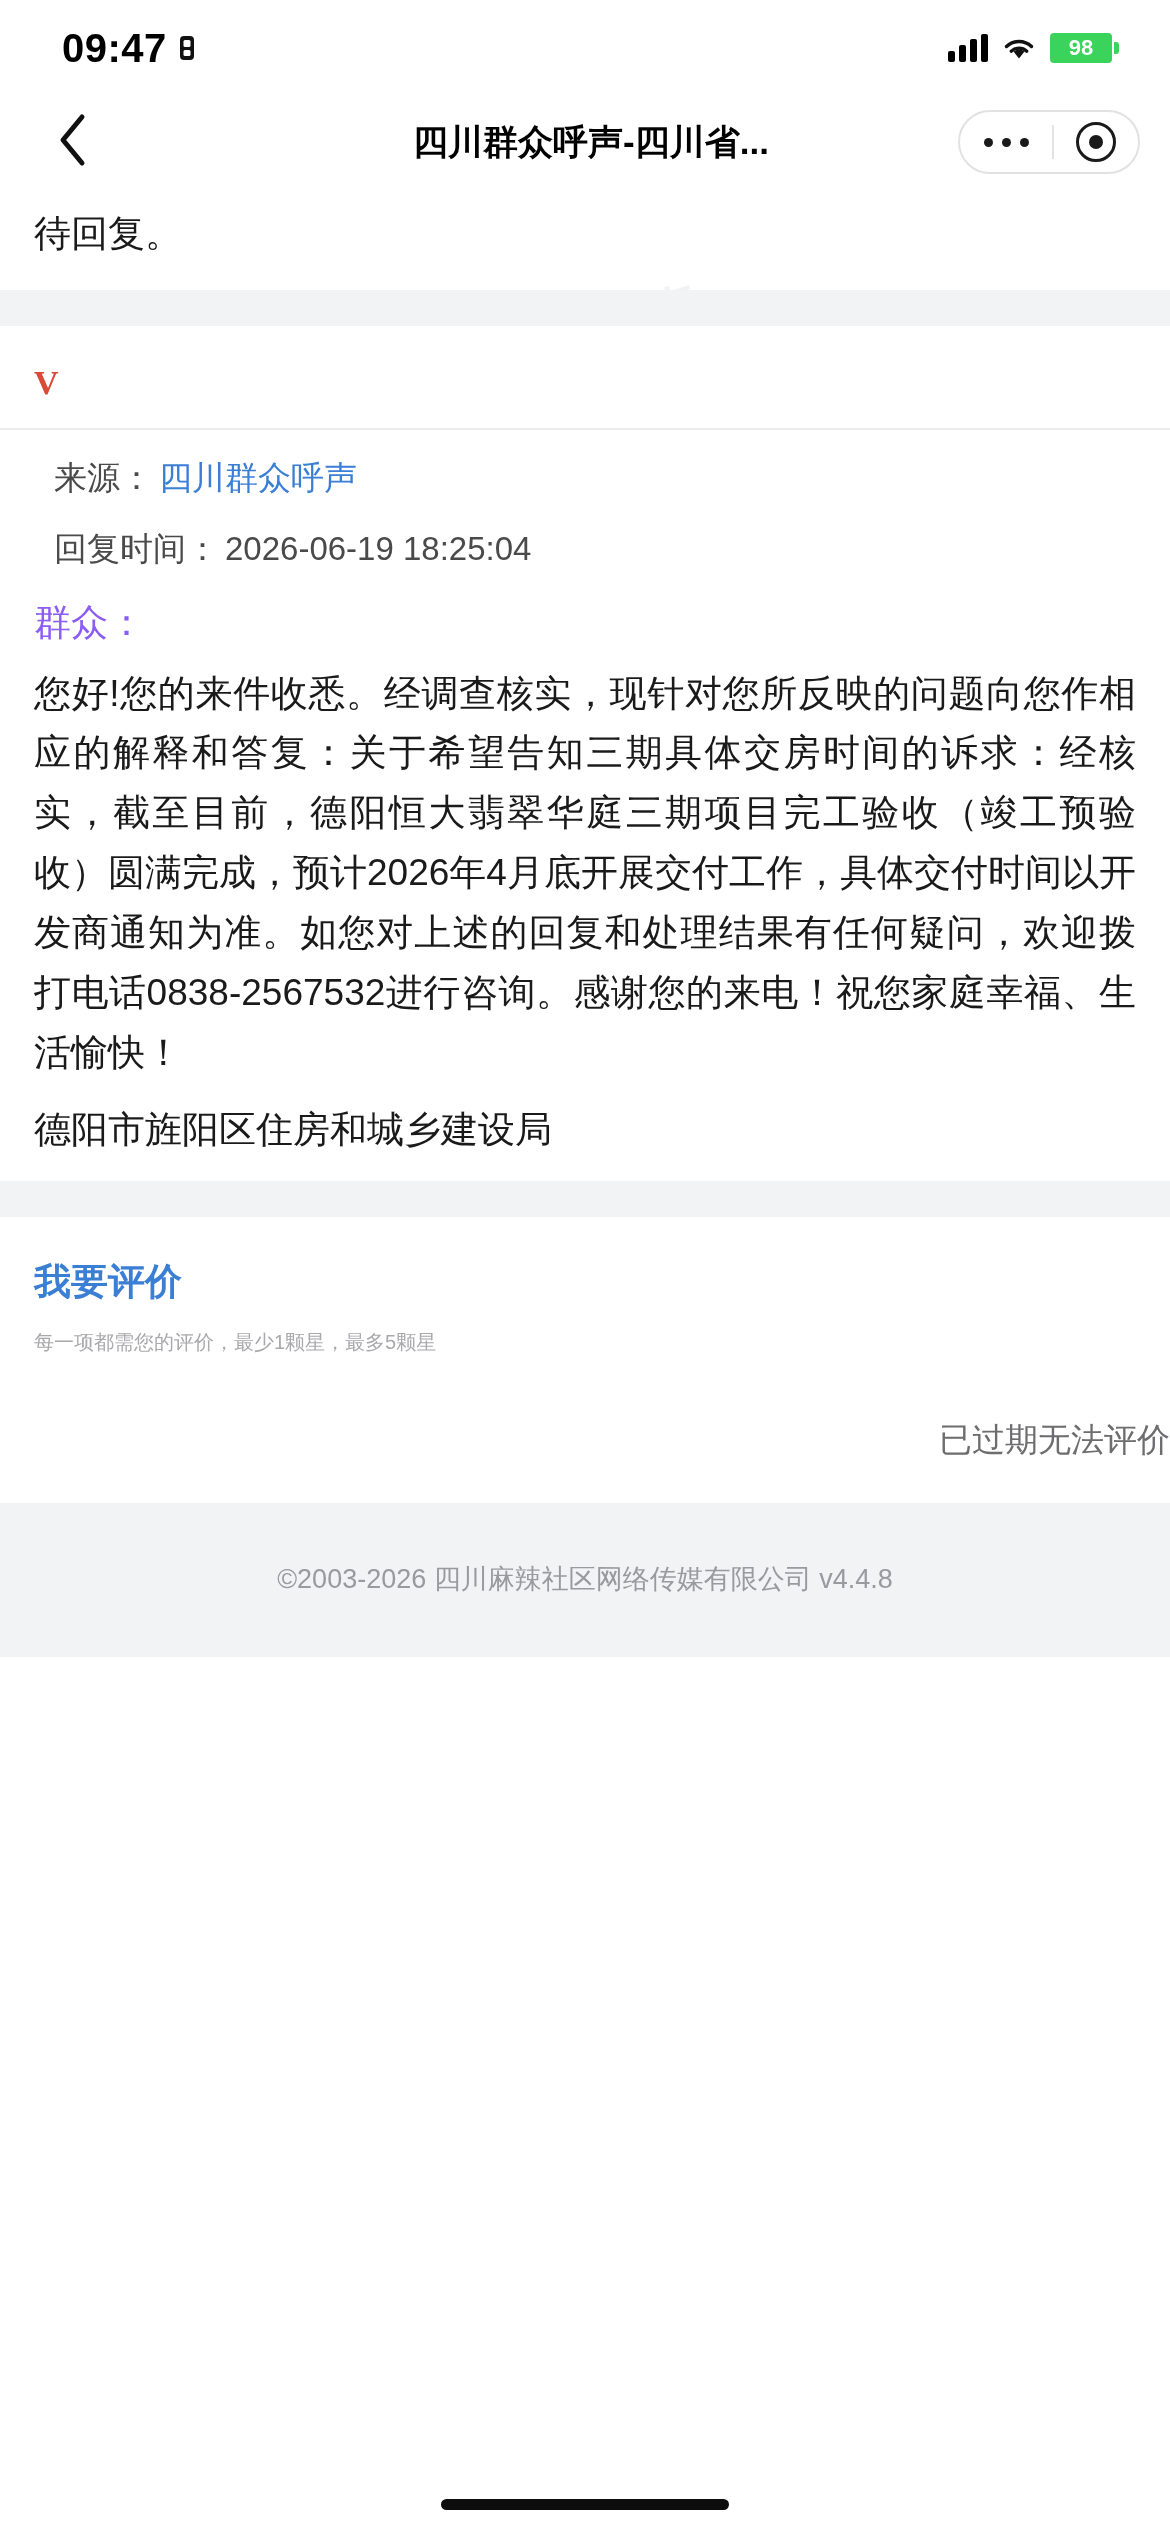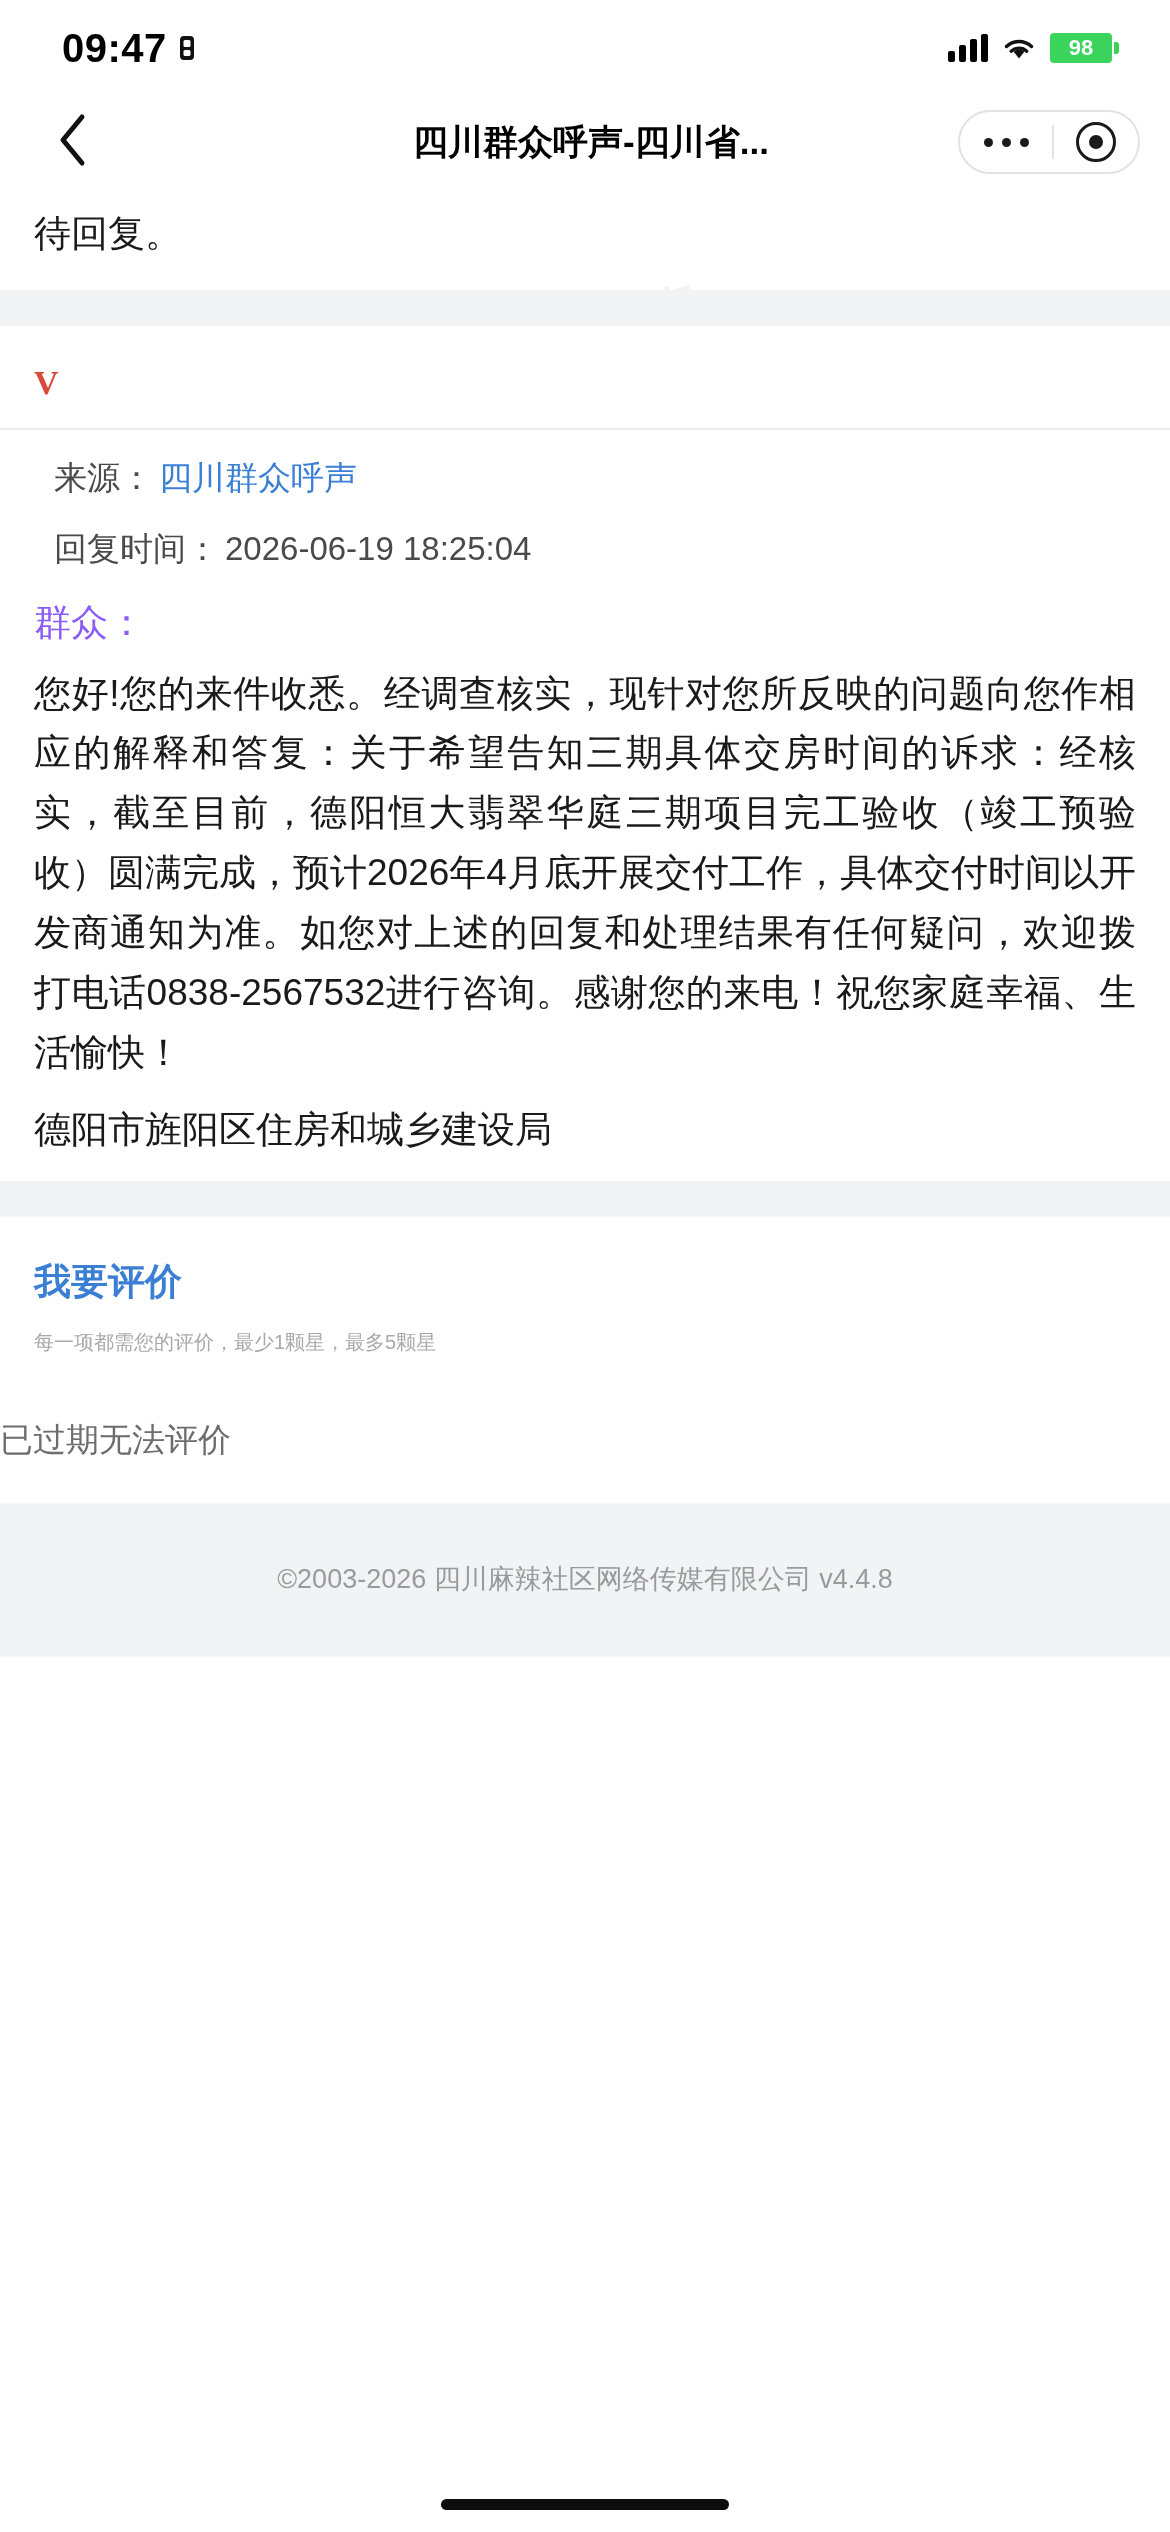--- a/index.html
+++ b/index.html
@@ -268,21 +268,21 @@
     font-size: 37px;
     font-weight: bold;
     padding: 40px 34px 0 34px;
   }
   .rate-sub {
     color: #a9a9ad;
     font-size: 20px;
     padding: 22px 34px 0 34px;
   }
   .rate-status {
-    text-align: left;
+    text-align: right;
     color: #6d6d70;
     font-size: 33px;
     padding: 62px 0 0 0;
   }
 
   .footer {
     background: #f2f3f5;
     text-align: center;
     color: #9a9a9e;
     font-size: 27px;

